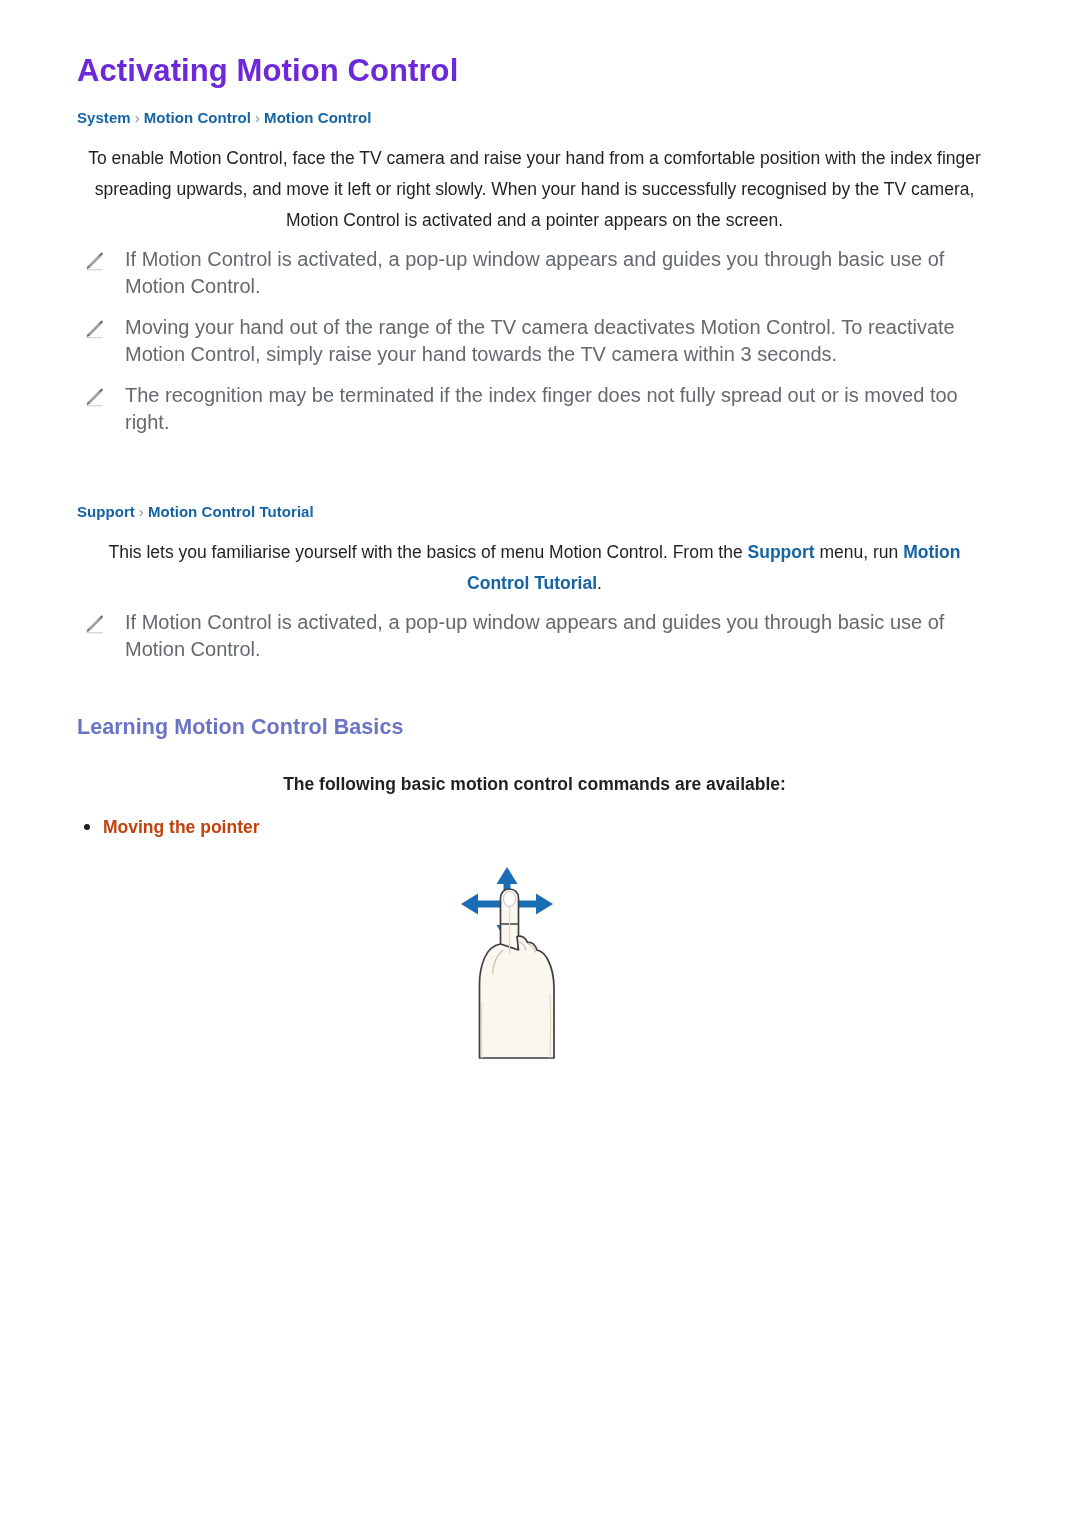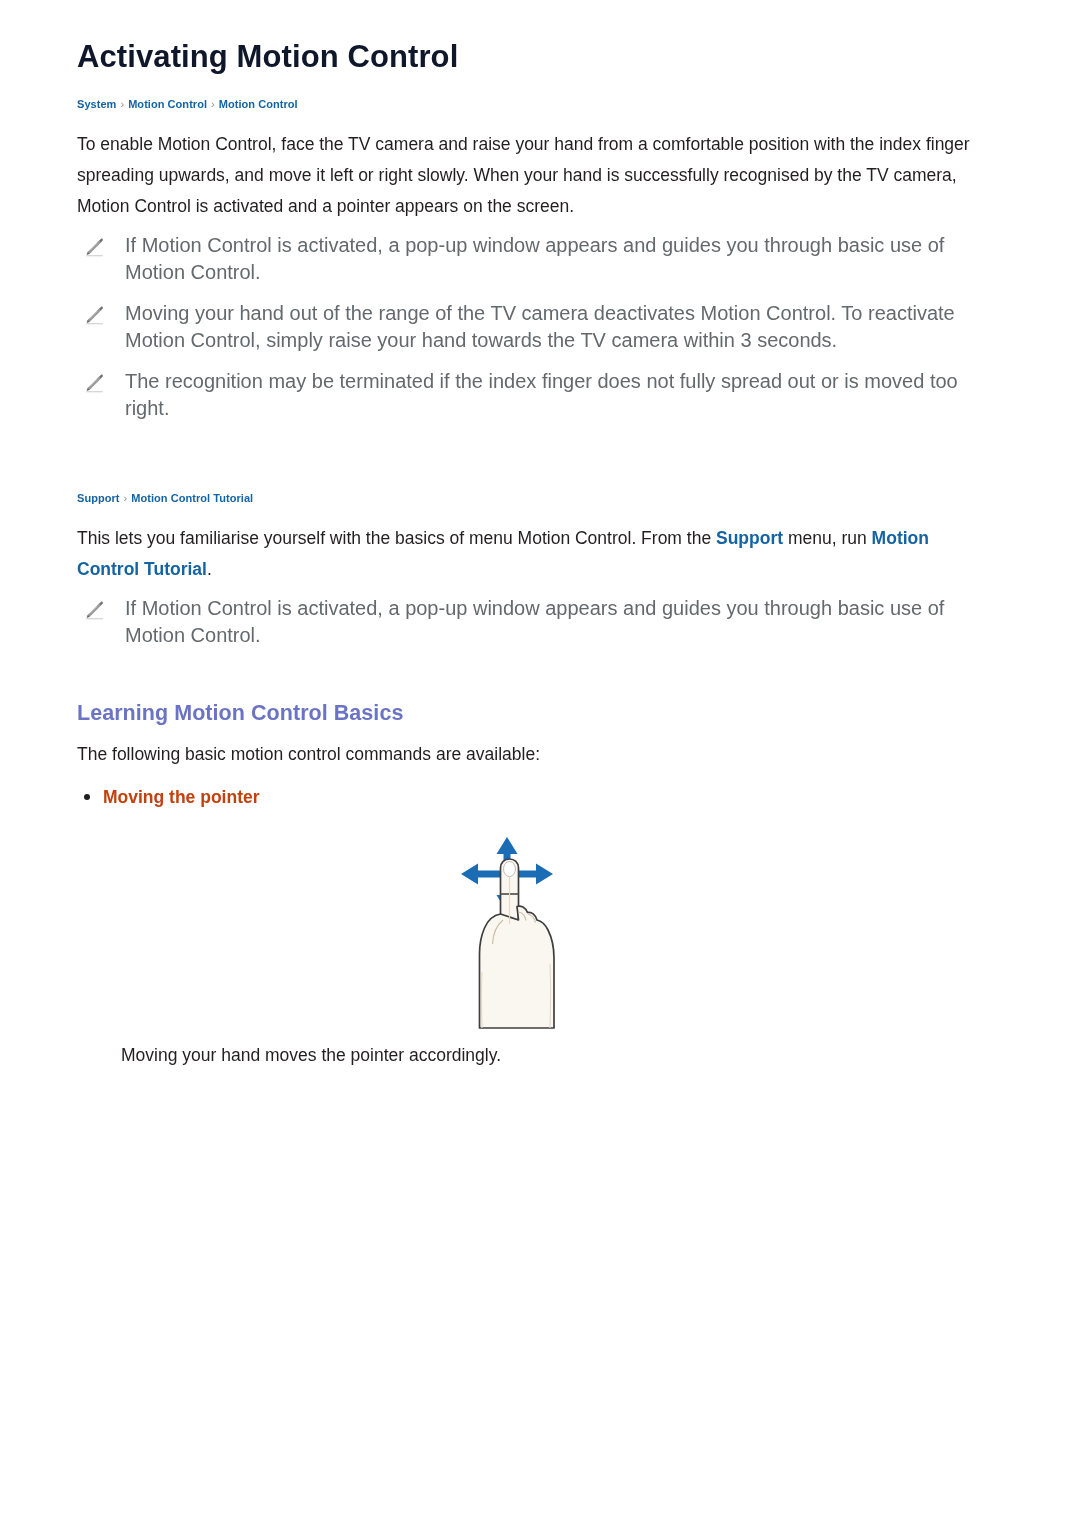--- a/index.html
+++ b/index.html
@@ -26,48 +26,50 @@
     position: absolute;
     left: 77px;
     top: 0;
     width: 915px;
   }
 
   h1.doc-title {
     font-size: 31px;
     line-height: 38px;
     font-weight: bold;
-    color: #0f172a;
+    color: #6d28d9;
     margin: 0;
-    padding-top: 38px;
+    padding-top: 52px;
     letter-spacing: 0.1px;
   }
 
   .breadcrumb {
     margin-top: 17px;
-    font-size: 11px;
+    font-size: 15px;
     line-height: 22px;
     font-weight: bold;
     color: #1464a5;
     letter-spacing: 0.05px;
   }
   .breadcrumb .sep {
     color: #8b9096;
     font-weight: normal;
     padding: 0 4px;
   }
 
   p.body-text {
     margin: 14px 0 0 0;
     font-size: 17.5px;
     line-height: 31px;
     color: #231f20;
+    text-align: center;
   }
   p.body-text.tight {
-    margin-top: 12px;
+    margin-top: 28px;
+    font-weight: bold;
   }
   .link-blue {
     color: #1464a5;
     font-weight: bold;
   }
 
   .notes {
     margin-top: 10px;
   }
   .note {
@@ -272,16 +274,15 @@
           <path d="M78.5 80 C82 80.5 85 83.5 86 88.5" fill="none" stroke="#cbbfa8" stroke-width="1.2"></path>
           <path d="M88 82 C91.5 83 94.5 86 95.5 90.5" fill="none" stroke="#cbbfa8" stroke-width="1.2"></path>
           <path d="M63 88 C57 93 53 102 52.5 112" fill="none" stroke="#cbbfa8" stroke-width="1.2"></path>
           <path d="M69.5 45 L69.5 92" fill="none" stroke="#e3d9c6" stroke-width="1.1"></path>
           <path d="M42 140 C41 160 41.5 180 42 196" fill="none" stroke="#e3d9c6" stroke-width="1.1"></path>
           <path d="M110 132 C111 152 110.5 178 110 196" fill="none" stroke="#e3d9c6" stroke-width="1.1"></path>
         </g>
       </svg>
     </div>
 
-    <div class="caption">Moving your hand moves the pointer accordingly.</div>
 
   </div>
 </div>
 
 </body></html>

